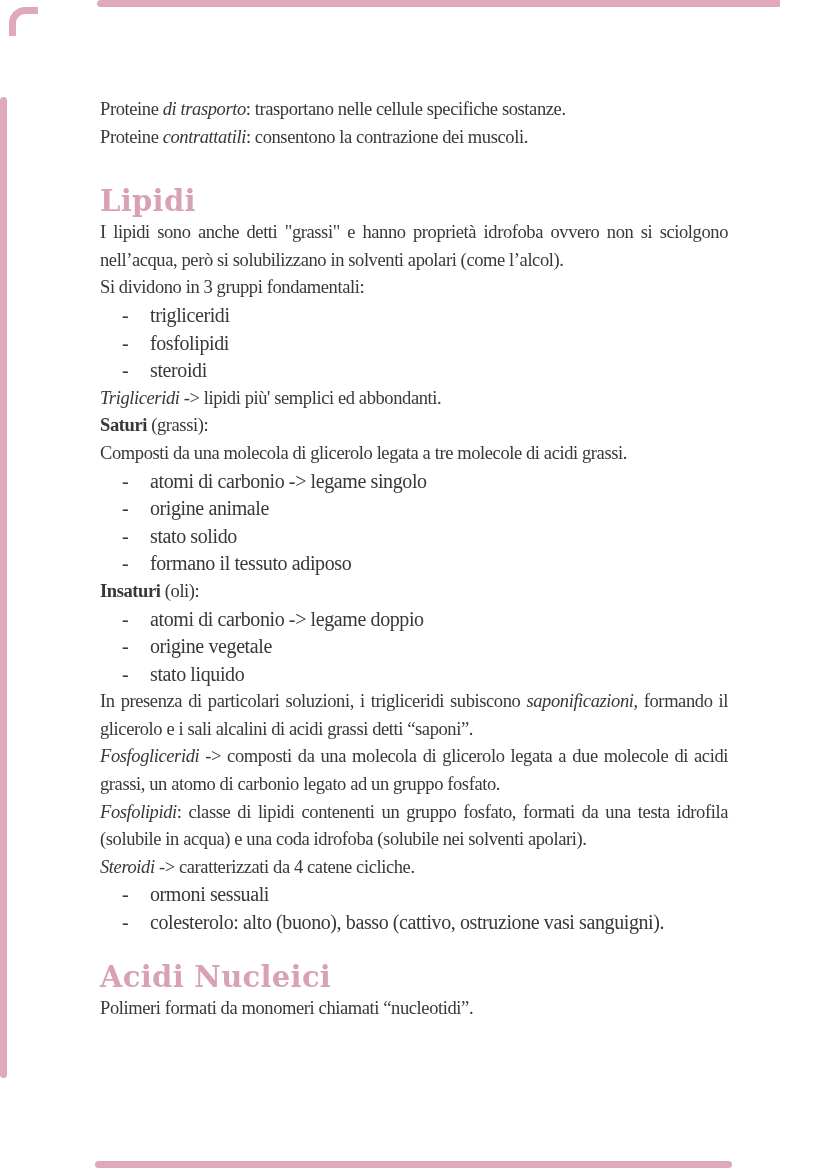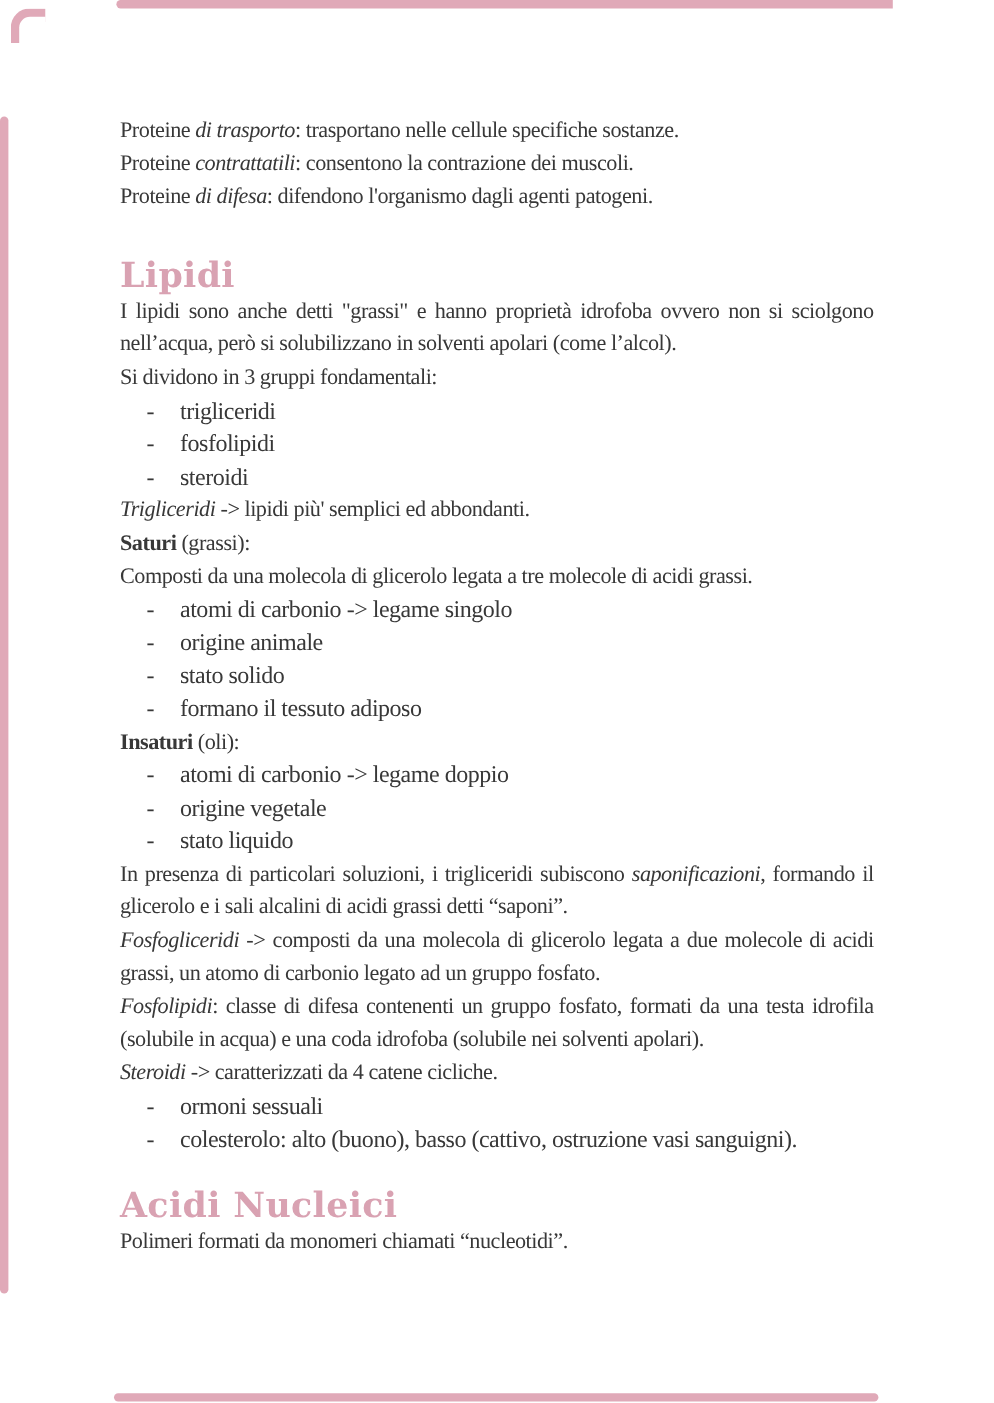--- a/index.html
+++ b/index.html
@@ -4,20 +4,21 @@
 <style>
   html, body { margin: 0; padding: 0; background: #ffffff; }
   .page {
     position: relative;
     width: 744px;
     height: 1169px;
     background: #ffffff;
     overflow: hidden;
     font-family: "Liberation Serif", "DejaVu Serif", serif;
     color: #383838;
+    padding-left: 36px;
   }
 
   
   .frame { position: absolute; background: var(--frame, #e0a9b8); border-radius: 4px; }
   .frame-top    { top: 0; left: 97px; right: -4px; height: 7px; }
   .frame-left   { left: 0; top: 97px; width: 7px; height: 981px; }
   .frame-bottom { left: 95px; top: 1161px; width: 637px; height: 7px; }
   .frame-corner {
     position: absolute; left: 9px; top: 7px;
     width: 22px; height: 22px; background: transparent;
@@ -68,21 +69,20 @@
 
   <div class="frame frame-top"></div>
   <div class="frame-corner"></div>
   <div class="frame frame-left"></div>
   <div class="frame frame-bottom"></div>
 
   <div class="content">
 
     <p class="p"><span>Proteine </span><span class="it">di trasporto</span><span>: trasportano nelle cellule specifiche sostanze.</span></p>
     <p class="p"><span>Proteine </span><span class="it">contrattatili</span><span>: consentono la contrazione dei muscoli.</span></p>
-    <p class="p"><span>Proteine </span><span class="it">di difesa</span><span>: difendono l'organismo dagli agenti patogeni.</span></p>
 
     <h2 class="script-heading">Lipidi</h2>
 
     <p class="p just">I lipidi sono anche detti "grassi" e hanno proprietà idrofoba ovvero non si sciolgono nell’acqua, però si solubilizzano in solventi apolari (come l’alcol).</p>
     <p class="p">Si dividono in 3 gruppi fondamentali:</p>
 
     <div class="li"><span class="dash">-</span><span>trigliceridi</span></div>
     <div class="li"><span class="dash">-</span><span>fosfolipidi</span></div>
     <div class="li"><span class="dash">-</span><span>steroidi</span></div>
 
@@ -97,21 +97,21 @@
 
     <p class="p"><span class="bold">Insaturi</span><span> (oli):</span></p>
     <div class="li"><span class="dash">-</span><span>atomi di carbonio -&gt; legame doppio</span></div>
     <div class="li"><span class="dash">-</span><span>origine vegetale</span></div>
     <div class="li"><span class="dash">-</span><span>stato liquido</span></div>
 
     <p class="p just"><span>In presenza di particolari soluzioni, i trigliceridi subiscono </span><span class="it">saponificazioni</span><span>, formando il glicerolo e i sali alcalini di acidi grassi detti “saponi”.</span></p>
 
     <p class="p just"><span class="it">Fosfogliceridi</span><span> -&gt; composti da una molecola di glicerolo legata a due molecole di acidi grassi, un atomo di carbonio legato ad un gruppo fosfato.</span></p>
 
-    <p class="p just"><span class="it">Fosfolipidi</span><span>: classe di difesa contenenti un gruppo fosfato, formati da una testa idrofila (solubile in acqua) e una coda idrofoba (solubile nei solventi apolari).</span></p>
+    <p class="p just"><span class="it">Fosfolipidi</span><span>: classe di lipidi contenenti un gruppo fosfato, formati da una testa idrofila (solubile in acqua) e una coda idrofoba (solubile nei solventi apolari).</span></p>
 
     <p class="p"><span class="it">Steroidi</span><span> -&gt; caratterizzati da 4 catene cicliche.</span></p>
     <div class="li"><span class="dash">-</span><span>ormoni sessuali</span></div>
     <div class="li"><span class="dash">-</span><span>colesterolo: alto (buono), basso (cattivo, ostruzione vasi sanguigni).</span></div>
 
     <h2 class="script-heading tight">Acidi Nucleici</h2>
     <p class="p">Polimeri formati da monomeri chiamati “nucleotidi”.</p>
 
   </div>
 </div>

